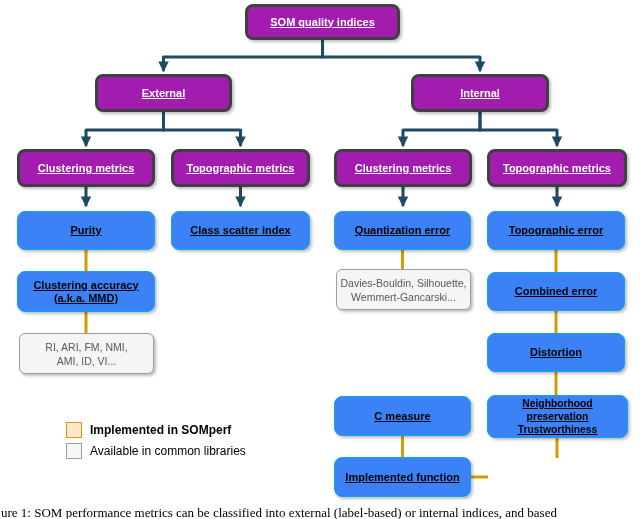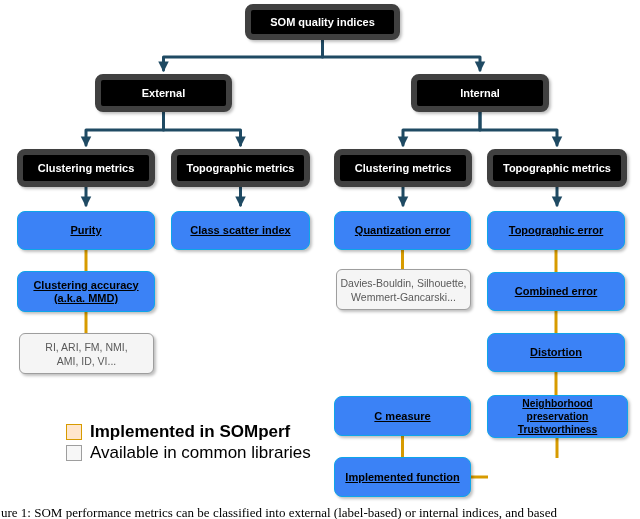--- a/index.html
+++ b/index.html
@@ -8,35 +8,35 @@
     background:#ffffff;font-family:"Liberation Sans",sans-serif;
   }
   .stage{position:absolute;left:0;top:0;width:640px;height:519px;}
   svg.edges{position:absolute;left:0;top:0;z-index:1;}
   .node{
     position:absolute;z-index:2;display:flex;flex-direction:column;
     align-items:center;justify-content:center;text-align:center;
     border-radius:8px;font-weight:bold;font-size:11px;line-height:13px;
     box-shadow:2px 2px 3px rgba(0,0,0,0.25);box-sizing:border-box;padding:2px;
   }
-  .node.blue{background:#000000;color:#ffffff;border:6px solid #404040;}
+  .node.blue{background:#a21caf;color:#ffffff;border:3px solid #404040;text-decoration:underline;}
   .node.peach{background:#3b82f6;color:#000000;border:1px solid #0ea5e9;text-decoration:underline;}
   .node.gray{
     background:#f5f5f5;color:#595959;border:1px solid #9e9e9e;
     font-weight:normal;font-size:10.5px;border-radius:6px;line-height:14px;
   }
   .node .ln{display:block;}
   .node.small-label{font-size:10.3px;}
   .legend-row{position:absolute;z-index:2;display:flex;align-items:center;}
   .swatch{
     width:16px;height:16px;box-sizing:border-box;display:inline-block;
     margin-right:8px;background:#ffe6cc;border:1px solid #d79b00;
   }
   .swatch.gray-swatch{background:#f7f7f7;border:1px solid #9e9e9e;}
-  .legend-label{font-size:17px;color:#000;}
+  .legend-label{font-size:12px;color:#000;}
   .legend-label.bold{font-weight:bold;}
   .caption{
     position:absolute;z-index:2;left:1px;top:505px;width:639px;
     font-family:"Liberation Serif","DejaVu Serif",serif;
     font-size:13px;color:#000;white-space:nowrap;overflow:hidden;
   }
 </style>
 </head>
 <body>
 

